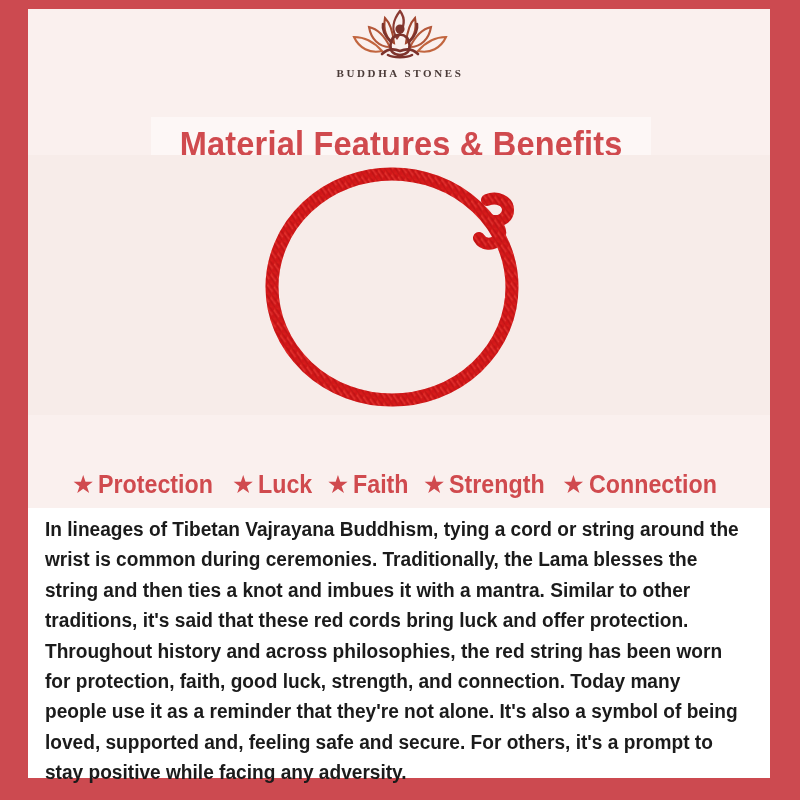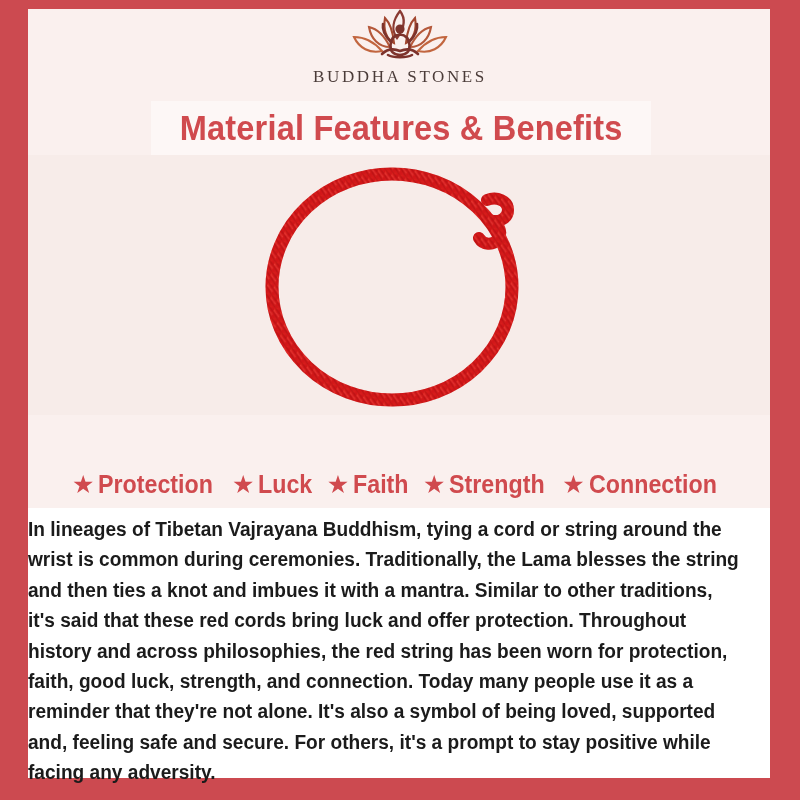--- a/index.html
+++ b/index.html
@@ -19,27 +19,27 @@
   .band-bottom{left:0;bottom:0;width:800px;height:22px;}
 
   
   .panel{position:absolute;left:28px;top:9px;right:30px;bottom:22px;background:#faf0ee;}
 
   
   .logo-wrap{position:absolute;left:0;right:0;top:4px;height:92px;display:flex;
     flex-direction:column;align-items:center;justify-content:flex-start;}
   .logo-mark{width:150px;height:62px;display:block;}
   .logo-text{
-    font-size:17px;letter-spacing:2.6px;color:#4a3b38;
-    font-family:"Liberation Serif",serif;font-weight:400;margin-top:1px;
+    font-size:11px;letter-spacing:2.6px;color:#4a3b38;
+    font-family:"Liberation Serif",serif;font-weight:700;margin-top:1px;
   }
 
   
   .title-band{
-    position:absolute;left:151px;top:101px;width:500px;height:54px;
+    position:absolute;left:151px;top:117px;width:500px;height:54px;
     background:#fdf7f6;display:flex;align-items:center;justify-content:center;
   }
   .title-text{
     font-size:35px;font-weight:bold;color:#d04a4e;
     font-family:"Liberation Sans Narrow","Liberation Sans",sans-serif;
     transform:scaleX(.93);transform-origin:center;white-space:nowrap;letter-spacing:.2px;
   }
 
   
   .photo{position:absolute;left:28px;top:155px;right:30px;height:260px;background:#f7ece9;}
@@ -66,21 +66,21 @@
   .benefit .star{color:#d04a4e;font-size:25px;line-height:1;margin-right:4px;}
   .benefit .blabel{
     color:#d04a4e;font-size:25px;font-weight:bold;
     font-family:"Liberation Sans Narrow","Liberation Sans",sans-serif;
     transform:scaleX(.93);transform-origin:left center;
   }
 
   
   .textblock{
     position:absolute;left:28px;right:30px;top:508px;bottom:22px;background:#ffffff;
-    padding:6px 17px 0 0;box-sizing:border-box;
+    padding:6px 17px 0 17px;box-sizing:border-box;
   }
   .body-text{
     margin:0;color:#1b1b1b;font-size:19.4px;line-height:30.4px;font-weight:bold;
     font-family:"Liberation Sans Narrow","Liberation Sans",sans-serif;
     transform:scaleX(.985);transform-origin:left top;
   }
 </style>
 </head>
 <body>
 

